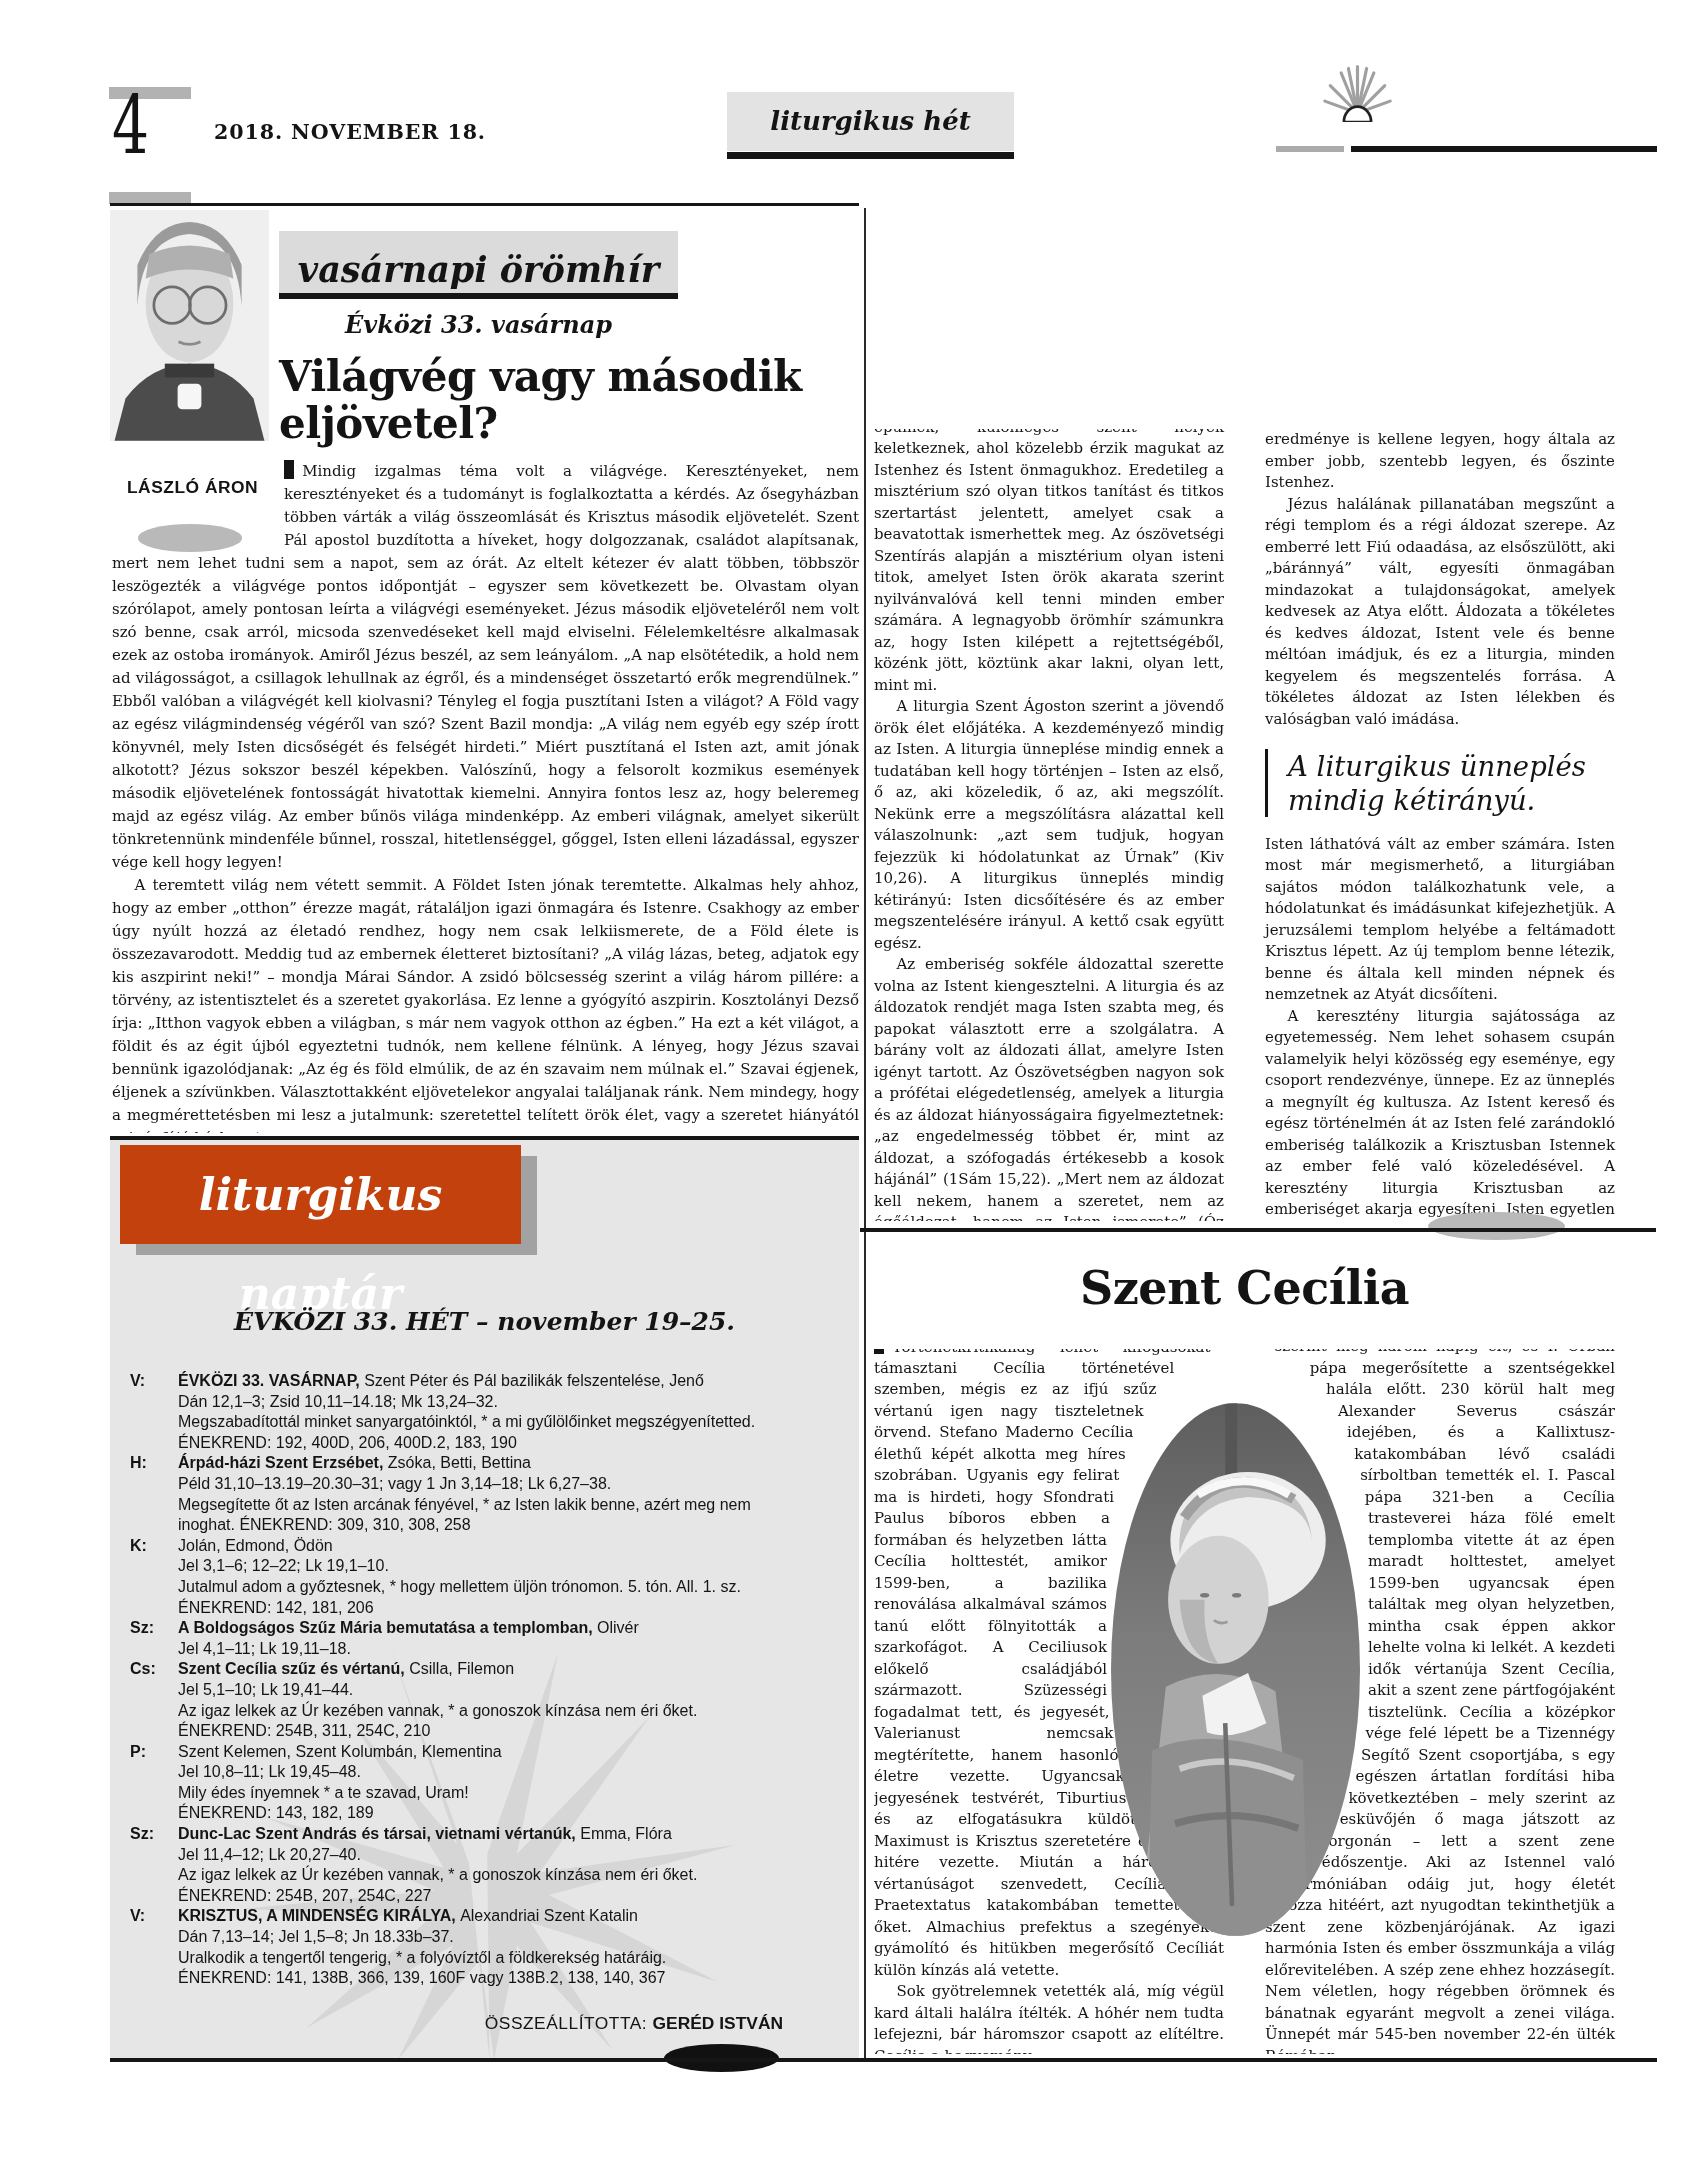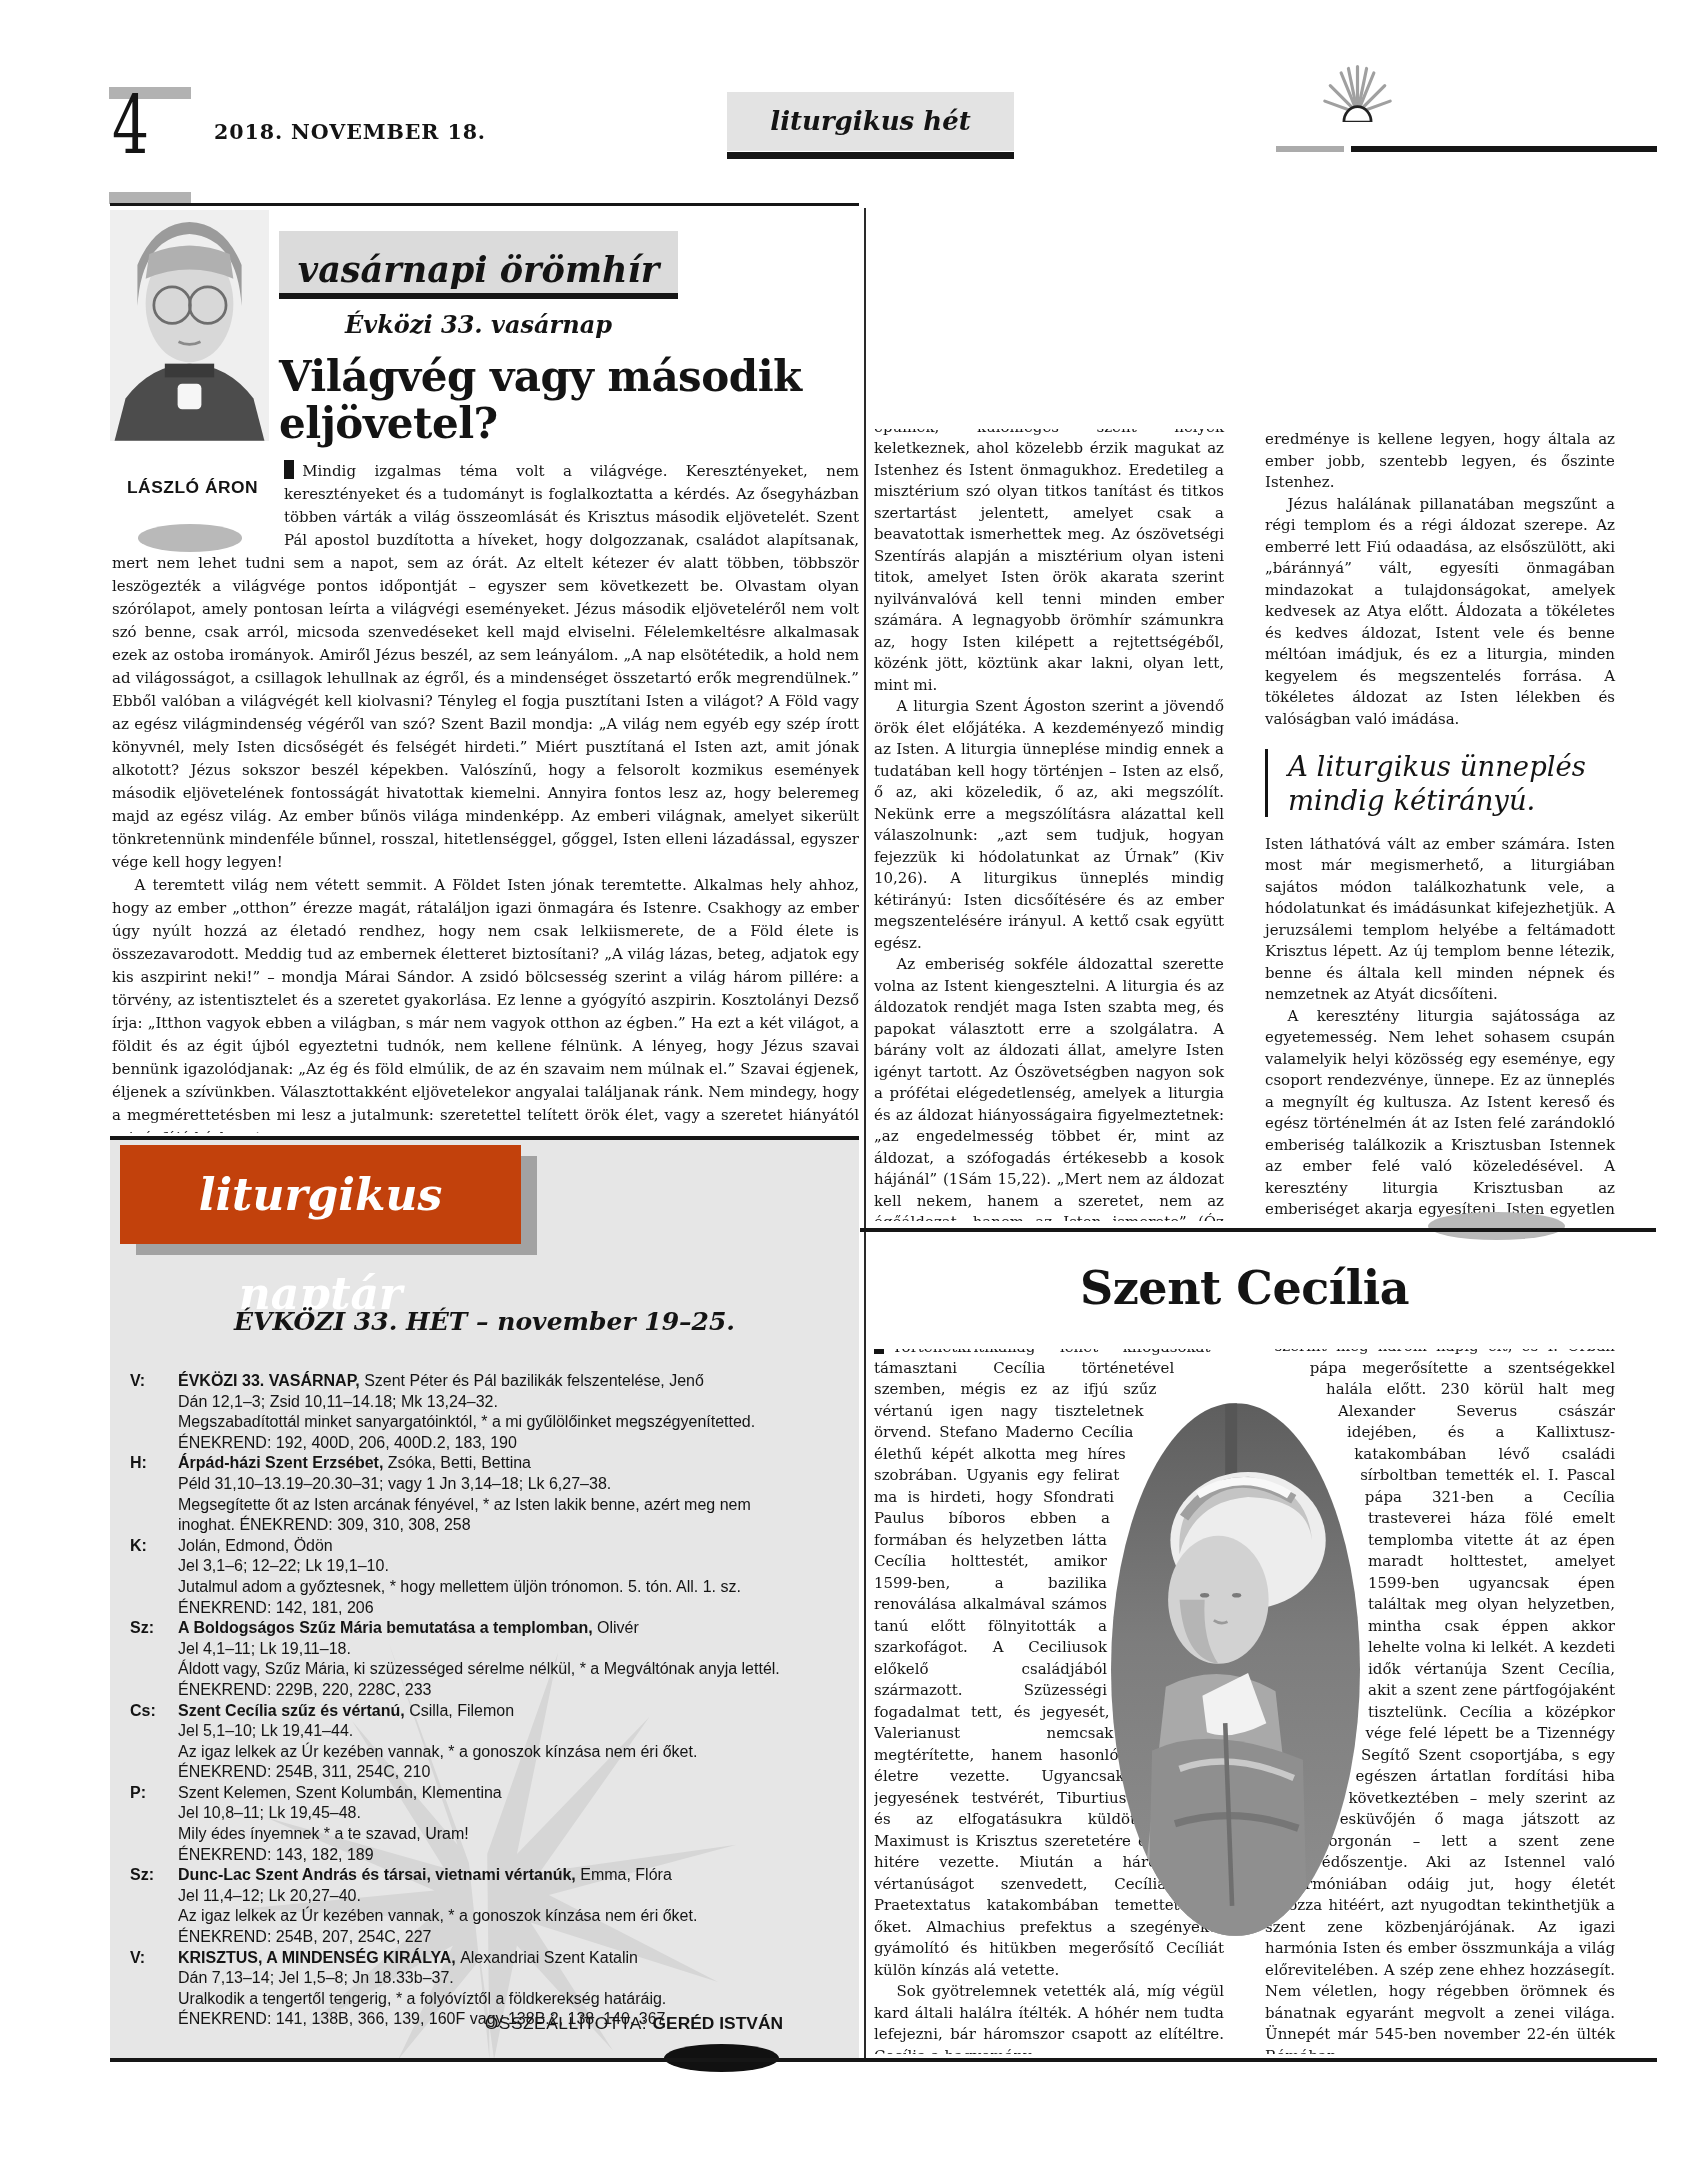--- a/index.html
+++ b/index.html
@@ -196,21 +196,20 @@
           <span class="cal-line">Jutalmul adom a győztesnek, * hogy mellettem üljön trónomon. 5. tón. All. 1. sz.</span>
           <span class="cal-line">ÉNEKREND: 142, 181, 206</span>
         </span>
       </div>
 
       <div class="cal-entry">
         <span class="cal-day">Sz:</span>
         <span class="cal-content">
           <span class="cal-l1"><b class="cal-feast">A Boldogságos Szűz Mária bemutatása a templomban,</b><span class="cal-names">Olivér</span></span>
           <span class="cal-line">Jel 4,1–11; Lk 19,11–18.</span>
-          <span class="cal-line">Áldott vagy, Szűz Mária, ki szüzességed sérelme nélkül, * a Megváltónak anyja lettél. ÉNEKREND: 229B, 220, 228C, 233</span>
           <span class="cal-line"></span>
         </span>
       </div>
 
       <div class="cal-entry">
         <span class="cal-day">Cs:</span>
         <span class="cal-content">
           <span class="cal-l1"><b class="cal-feast">Szent Cecília szűz és vértanú,</b><span class="cal-names">Csilla, Filemon</span></span>
           <span class="cal-line">Jel 5,1–10; Lk 19,41–44.</span>
           <span class="cal-line">Az igaz lelkek az Úr kezében vannak, * a gonoszok kínzása nem éri őket.</span>

